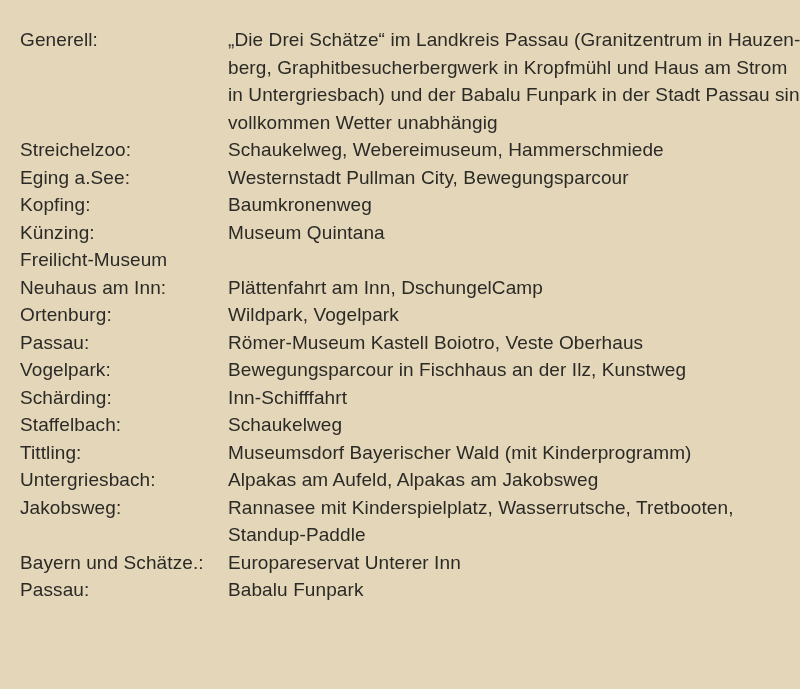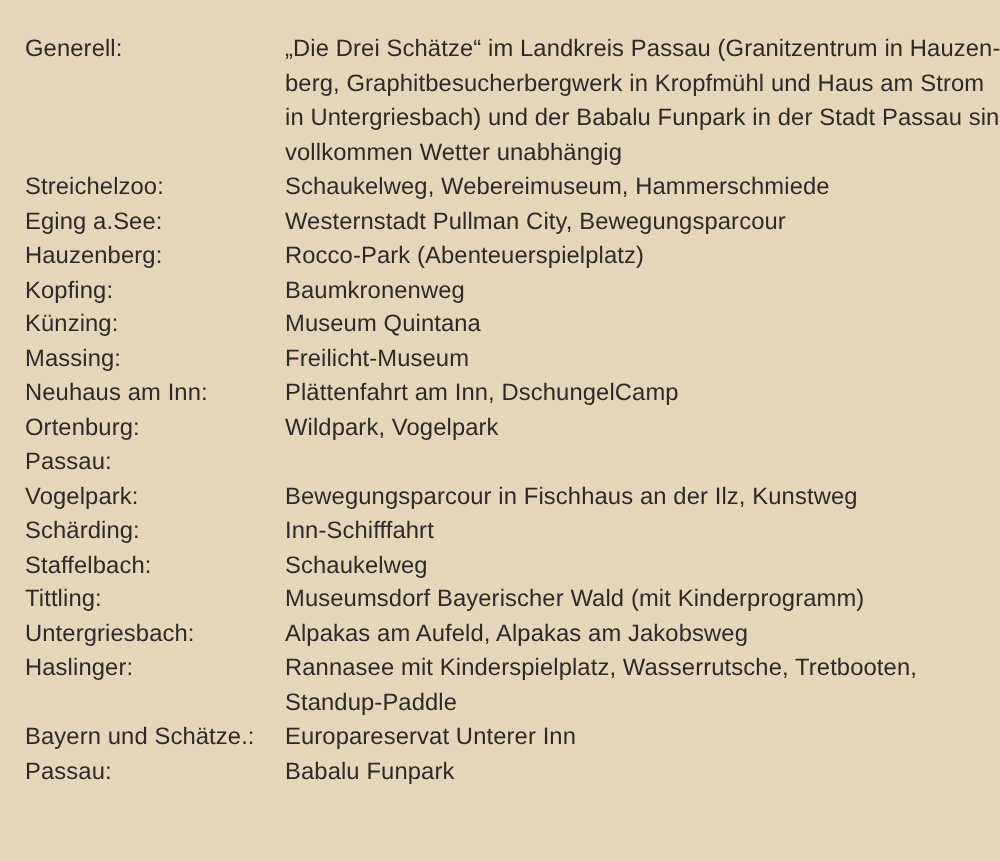--- a/index.html
+++ b/index.html
@@ -47,44 +47,37 @@
     </div>
   </div>
 
   <div class="row">
     <div class="label">Eging a.See:</div>
     <div class="value">
       <div class="line">Westernstadt Pullman City, Bewegungsparcour</div>
     </div>
   </div>
 
-  <div class="row">
-    <div class="label">Hauzenberg:</div>
-    <div class="value">
-      <div class="line">Rocco-Park (Abenteuerspielplatz)</div>
-    </div>
-  </div>
 
 
   <div class="row">
     <div class="label">Kopfing:</div>
     <div class="value">
       <div class="line">Baumkronenweg</div>
     </div>
   </div>
 
   <div class="row">
     <div class="label">Künzing:</div>
     <div class="value">
       <div class="line">Museum Quintana</div>
     </div>
   </div>
 
   <div class="row">
-    <div class="label">Massing:</div>
     <div class="value">
       <div class="line">Freilicht-Museum</div>
     </div>
   </div>
 
   <div class="row">
     <div class="label">Neuhaus am Inn:</div>
     <div class="value">
       <div class="line">Plättenfahrt am Inn, DschungelCamp</div>
     </div>
@@ -92,20 +85,23 @@
 
   <div class="row">
     <div class="label">Ortenburg:</div>
     <div class="value">
       <div class="line">Wildpark, Vogelpark</div>
     </div>
   </div>
 
   <div class="row">
     <div class="label">Passau:</div>
+    <div class="value">
+      <div class="line">Römer-Museum Kastell Boiotro, Veste Oberhaus</div>
+    </div>
   </div>
 
   <div class="row">
     <div class="label">Vogelpark:</div>
     <div class="value">
       <div class="line">Bewegungsparcour in Fischhaus an der Ilz, Kunstweg</div>
     </div>
   </div>
 
   <div class="row">
@@ -130,21 +126,21 @@
   </div>
 
   <div class="row">
     <div class="label">Untergriesbach:</div>
     <div class="value">
       <div class="line">Alpakas am Aufeld, Alpakas am Jakobsweg</div>
     </div>
   </div>
 
   <div class="row">
-    <div class="label">Haslinger:</div>
+    <div class="label">Jakobsweg:</div>
     <div class="value">
       <div class="line">Rannasee mit Kinderspielplatz, Wasserrutsche, Tretbooten,</div>
       <div class="line">Standup-Paddle</div>
     </div>
   </div>
 
   <div class="row">
     <div class="label">Bayern und Schätze.:</div>
     <div class="value">
       <div class="line">Europareservat Unterer Inn</div>

